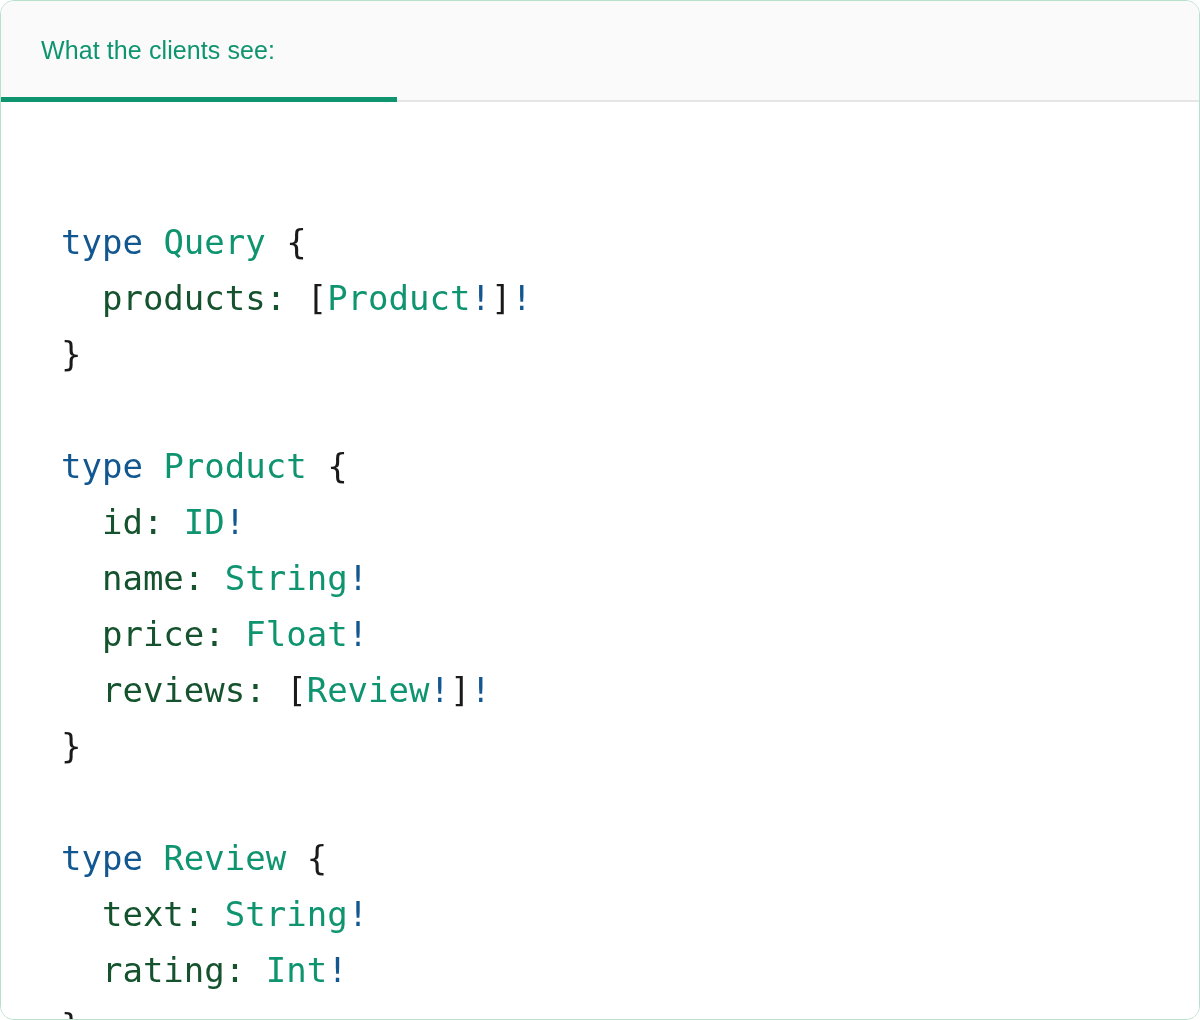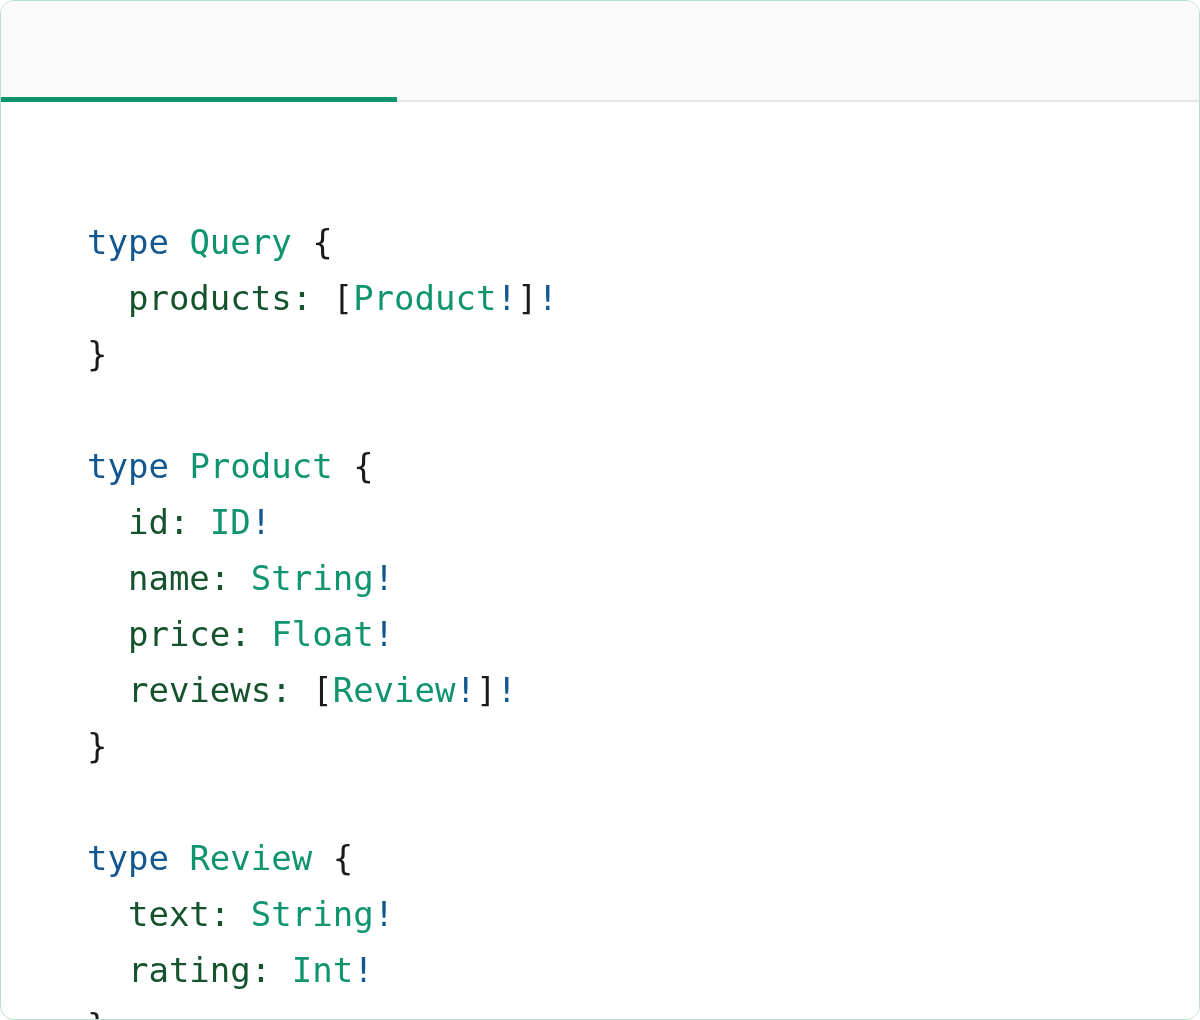--- a/index.html
+++ b/index.html
@@ -61,24 +61,23 @@
     bottom: -2px;
     width: 396px;
     height: 5px;
     background: #0f9470;
   }
 
   
   .code-pane {
     flex: 1 1 auto;
     background: #ffffff;
-    padding: 112px 0 0 40px;
+    padding: 112px 0 0 60px;
     box-sizing: border-box;
     overflow: hidden;
-    margin-left: 46px;
   }
   .code {
     font-family: "DejaVu Sans Mono", monospace;
     font-size: 34px;
     line-height: 56px;
     white-space: pre;
     margin: 0;
     color: #1a1a1a;
     letter-spacing: 0px;
   }
@@ -90,20 +89,23 @@
   .tok-bang { color: #12578f; }
   .tok-punc { color: #1a1a1a; }
   .tok-field{ color: #14532d; }
 </style>
 </head>
 <body>
 
 <div class="card">
 
   <div class="tabstrip">
+    <div class="tab">
+      <span class="tab-label">What the clients see:</span>
+    </div>
     <div class="tab-underline"></div>
   </div>
 
   <div class="code-pane">
     <pre class="code" id="code-block"><span class="line"><span class="tok-kw">type</span><span class="tok-punc"> </span><span class="tok-type">Query</span><span class="tok-punc"> {</span></span><span class="line"><span class="tok-punc">  </span><span class="tok-field">products:</span><span class="tok-punc"> [</span><span class="tok-type">Product</span><span class="tok-bang">!</span><span class="tok-punc">]</span><span class="tok-bang">!</span></span><span class="line"><span class="tok-punc">}</span></span><span class="line blank">&nbsp;</span><span class="line"><span class="tok-kw">type</span><span class="tok-punc"> </span><span class="tok-type">Product</span><span class="tok-punc"> {</span></span><span class="line"><span class="tok-punc">  </span><span class="tok-field">id:</span><span class="tok-punc"> </span><span class="tok-type">ID</span><span class="tok-bang">!</span></span><span class="line"><span class="tok-punc">  </span><span class="tok-field">name:</span><span class="tok-punc"> </span><span class="tok-type">String</span><span class="tok-bang">!</span></span><span class="line"><span class="tok-punc">  </span><span class="tok-field">price:</span><span class="tok-punc"> </span><span class="tok-type">Float</span><span class="tok-bang">!</span></span><span class="line"><span class="tok-punc">  </span><span class="tok-field">reviews:</span><span class="tok-punc"> [</span><span class="tok-type">Review</span><span class="tok-bang">!</span><span class="tok-punc">]</span><span class="tok-bang">!</span></span><span class="line"><span class="tok-punc">}</span></span><span class="line blank">&nbsp;</span><span class="line"><span class="tok-kw">type</span><span class="tok-punc"> </span><span class="tok-type">Review</span><span class="tok-punc"> {</span></span><span class="line"><span class="tok-punc">  </span><span class="tok-field">text:</span><span class="tok-punc"> </span><span class="tok-type">String</span><span class="tok-bang">!</span></span><span class="line"><span class="tok-punc">  </span><span class="tok-field">rating:</span><span class="tok-punc"> </span><span class="tok-type">Int</span><span class="tok-bang">!</span></span><span class="line"><span class="tok-punc">}</span></span></pre>
   </div>
 
 </div>
 
 </body></html>

